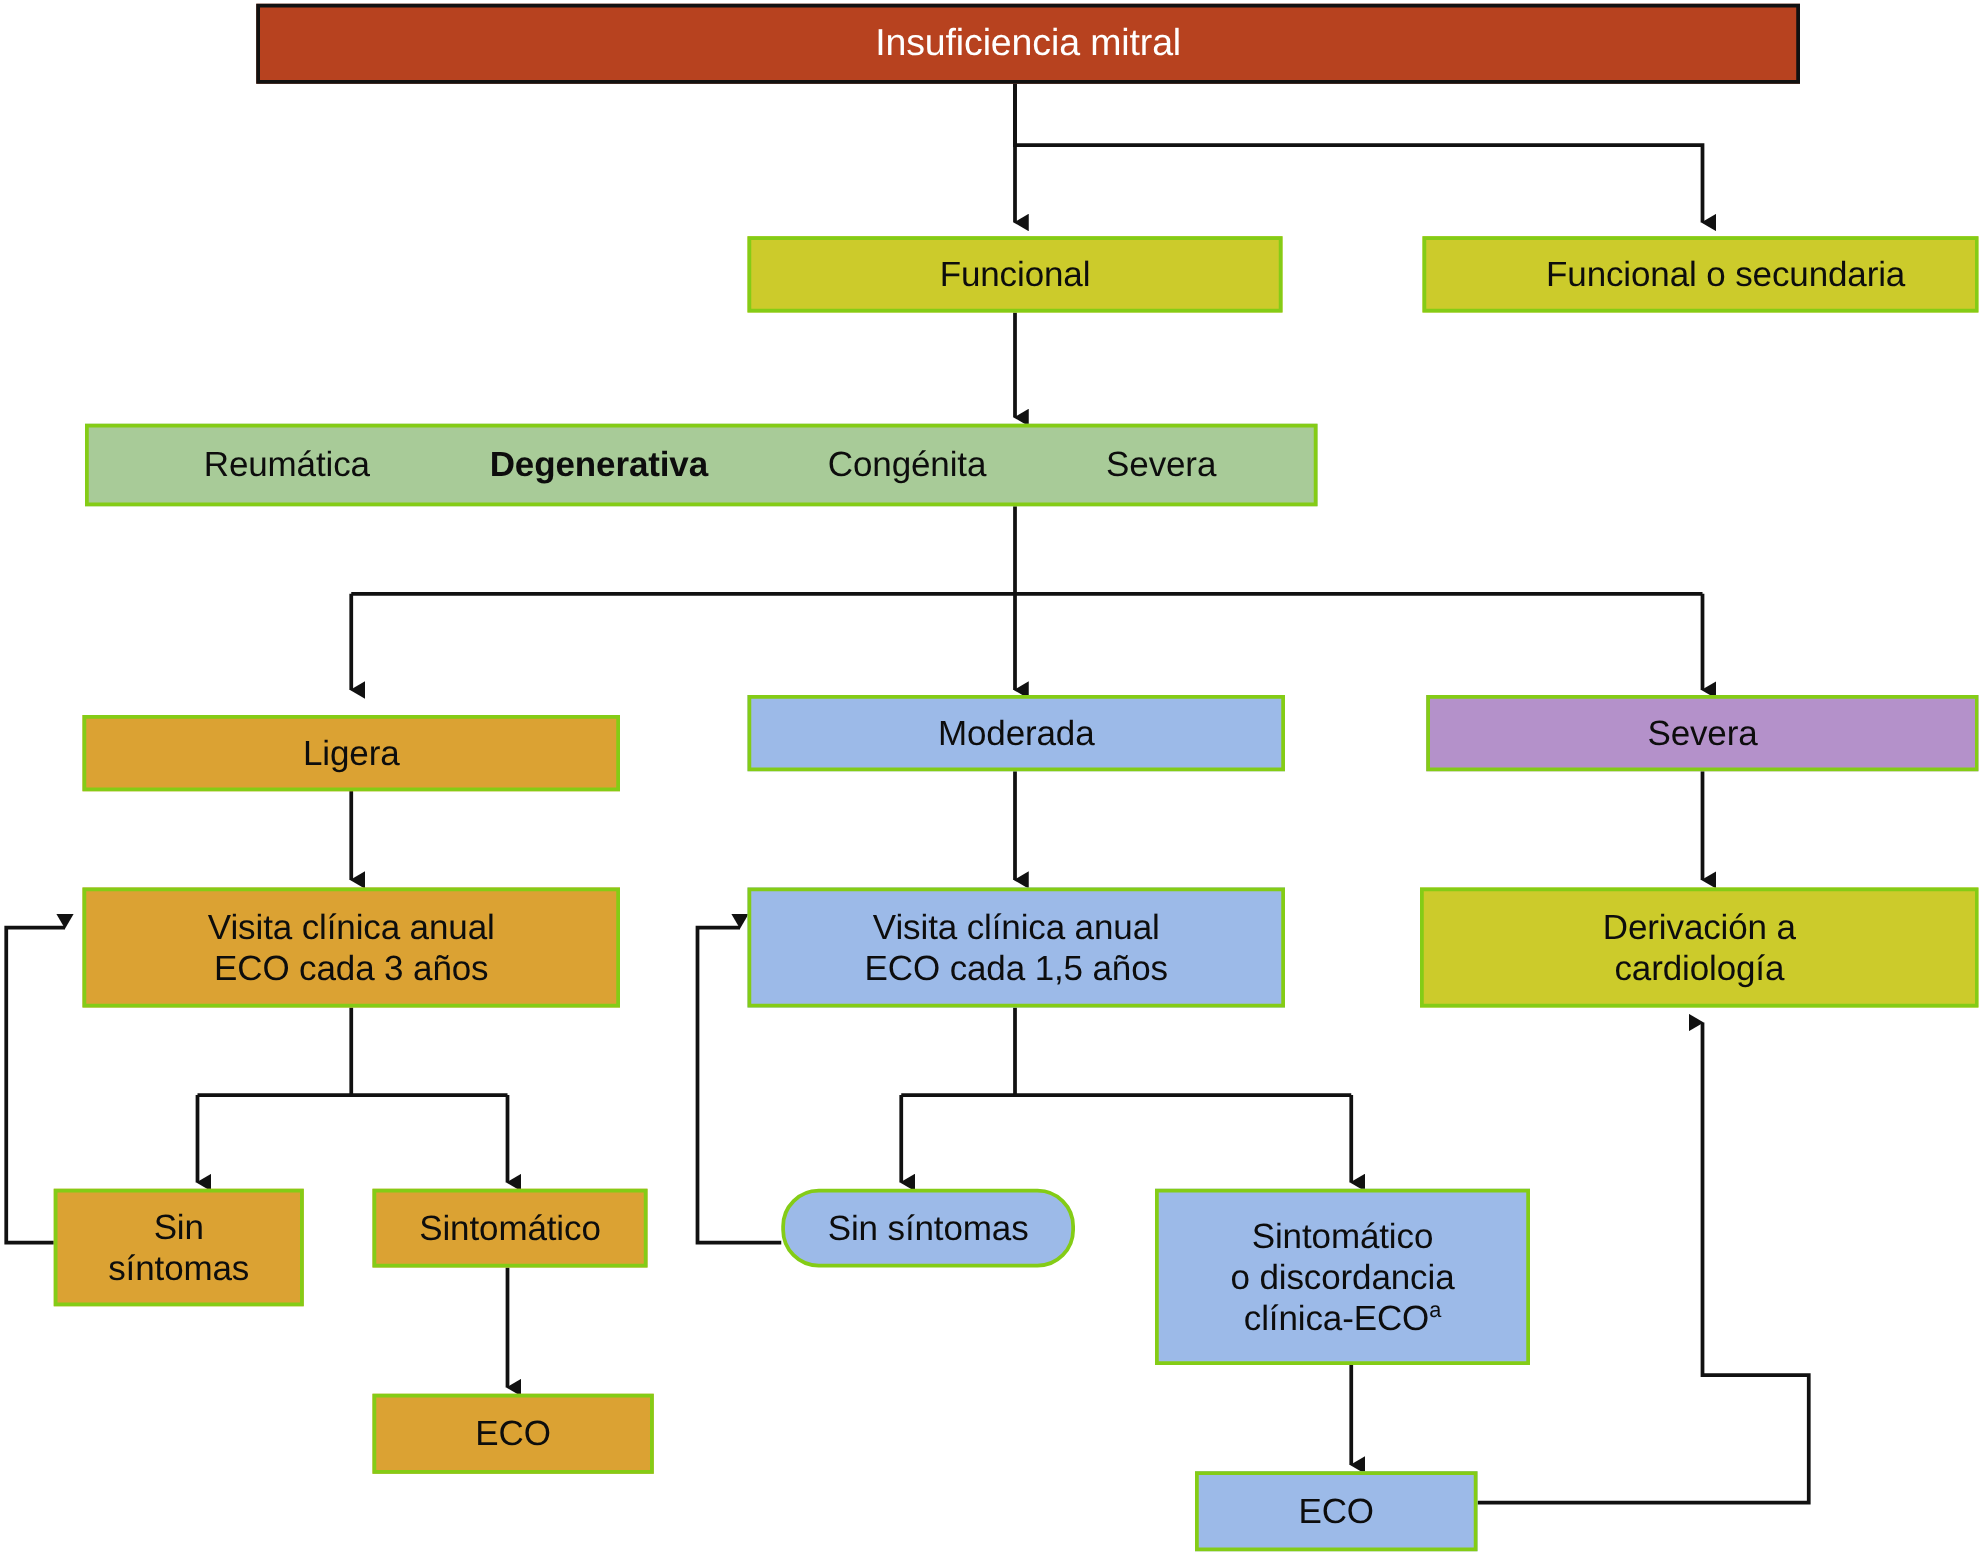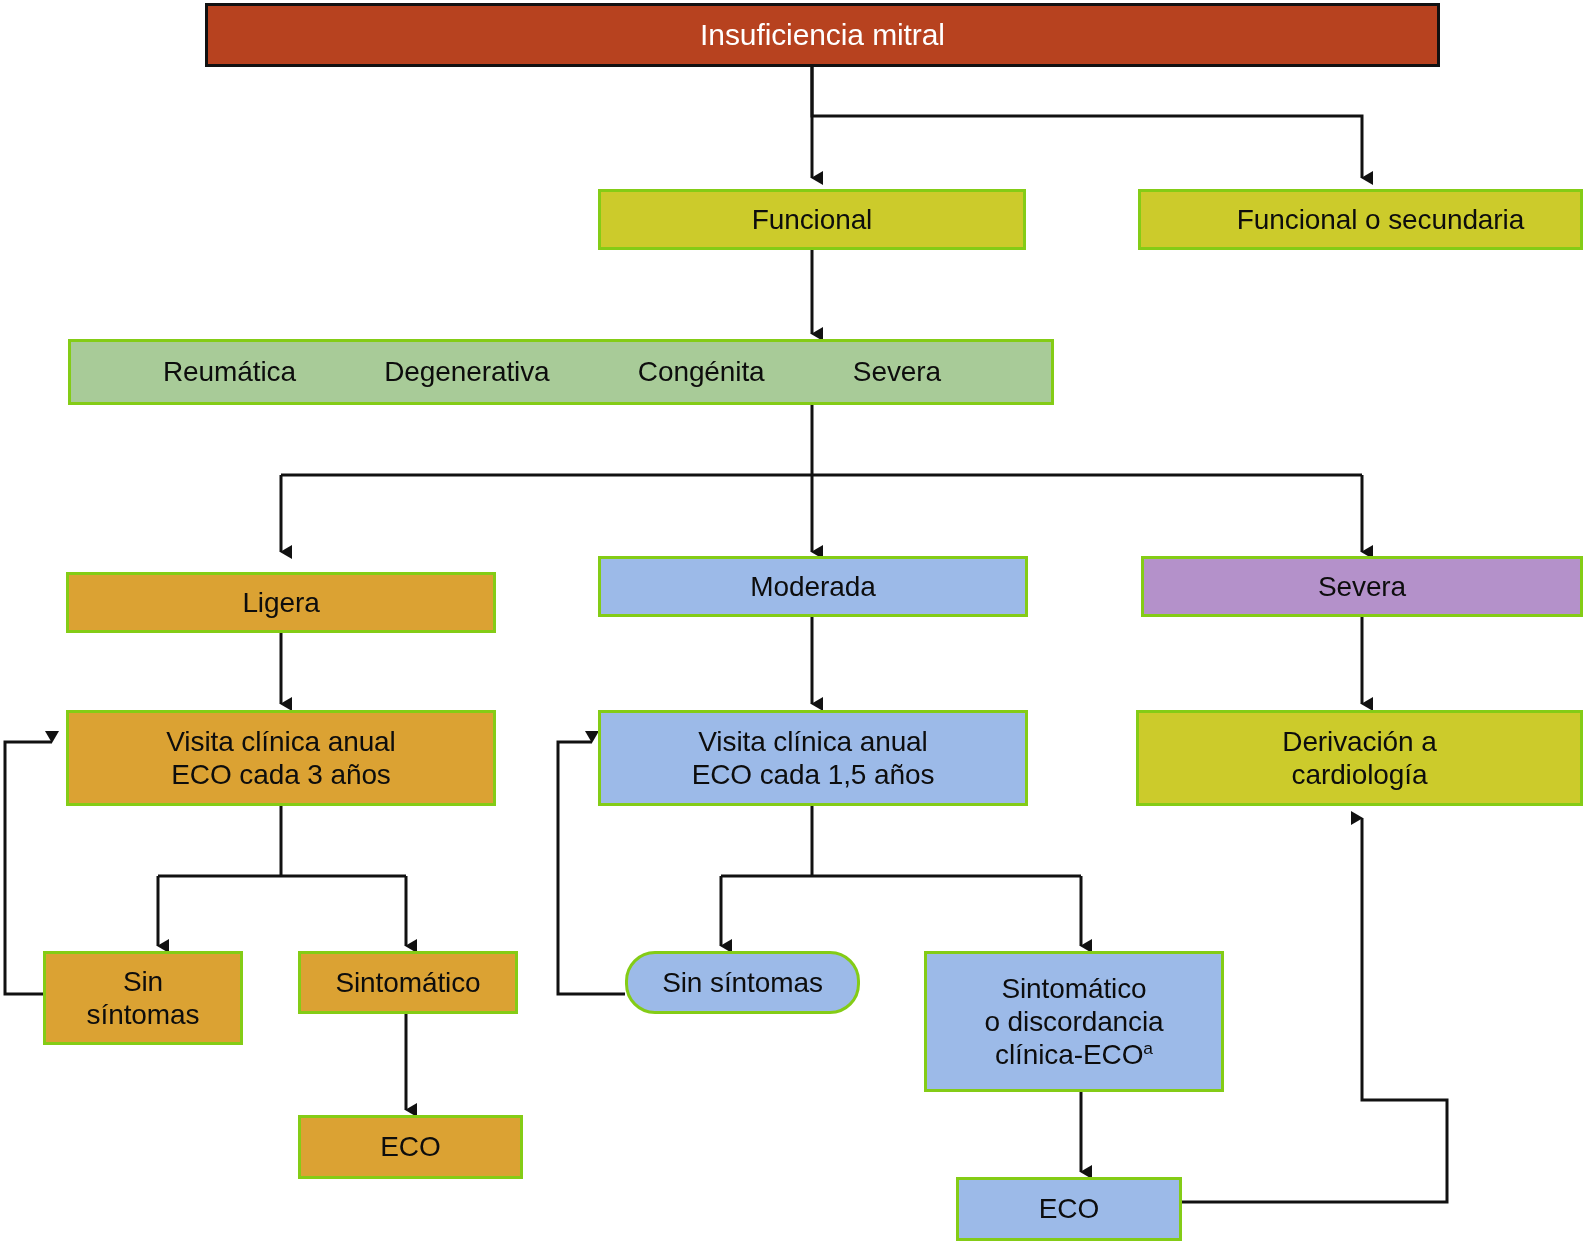--- a/index.html
+++ b/index.html
@@ -53,28 +53,28 @@
   .green-box  { background: #a8cb98; }
   .orange-box { background: #dba233; }
   .blue-box   { background: #9cbae8; }
   .purple-box { background: #b491ca; }
 
   .etiology-row {
     display: flex;
     align-items: center;
     justify-content: space-between;
     width: 100%;
-    padding: 0 110px 0 92px;
+    padding: 0 78px 0 92px;
     box-sizing: border-box;
   }
   .etiology-row .etio {
     font-size: 28px;
     white-space: nowrap;
   }
-  .etiology-row .etio.bold { font-weight: normal; }
+  .etiology-row .etio.bold { font-weight: bold; }
   sup {
     font-size: 0.62em;
     vertical-align: super;
     line-height: 0;
   }
 </style>
 </head>
 <body>
 
 <div id="chart-root">

